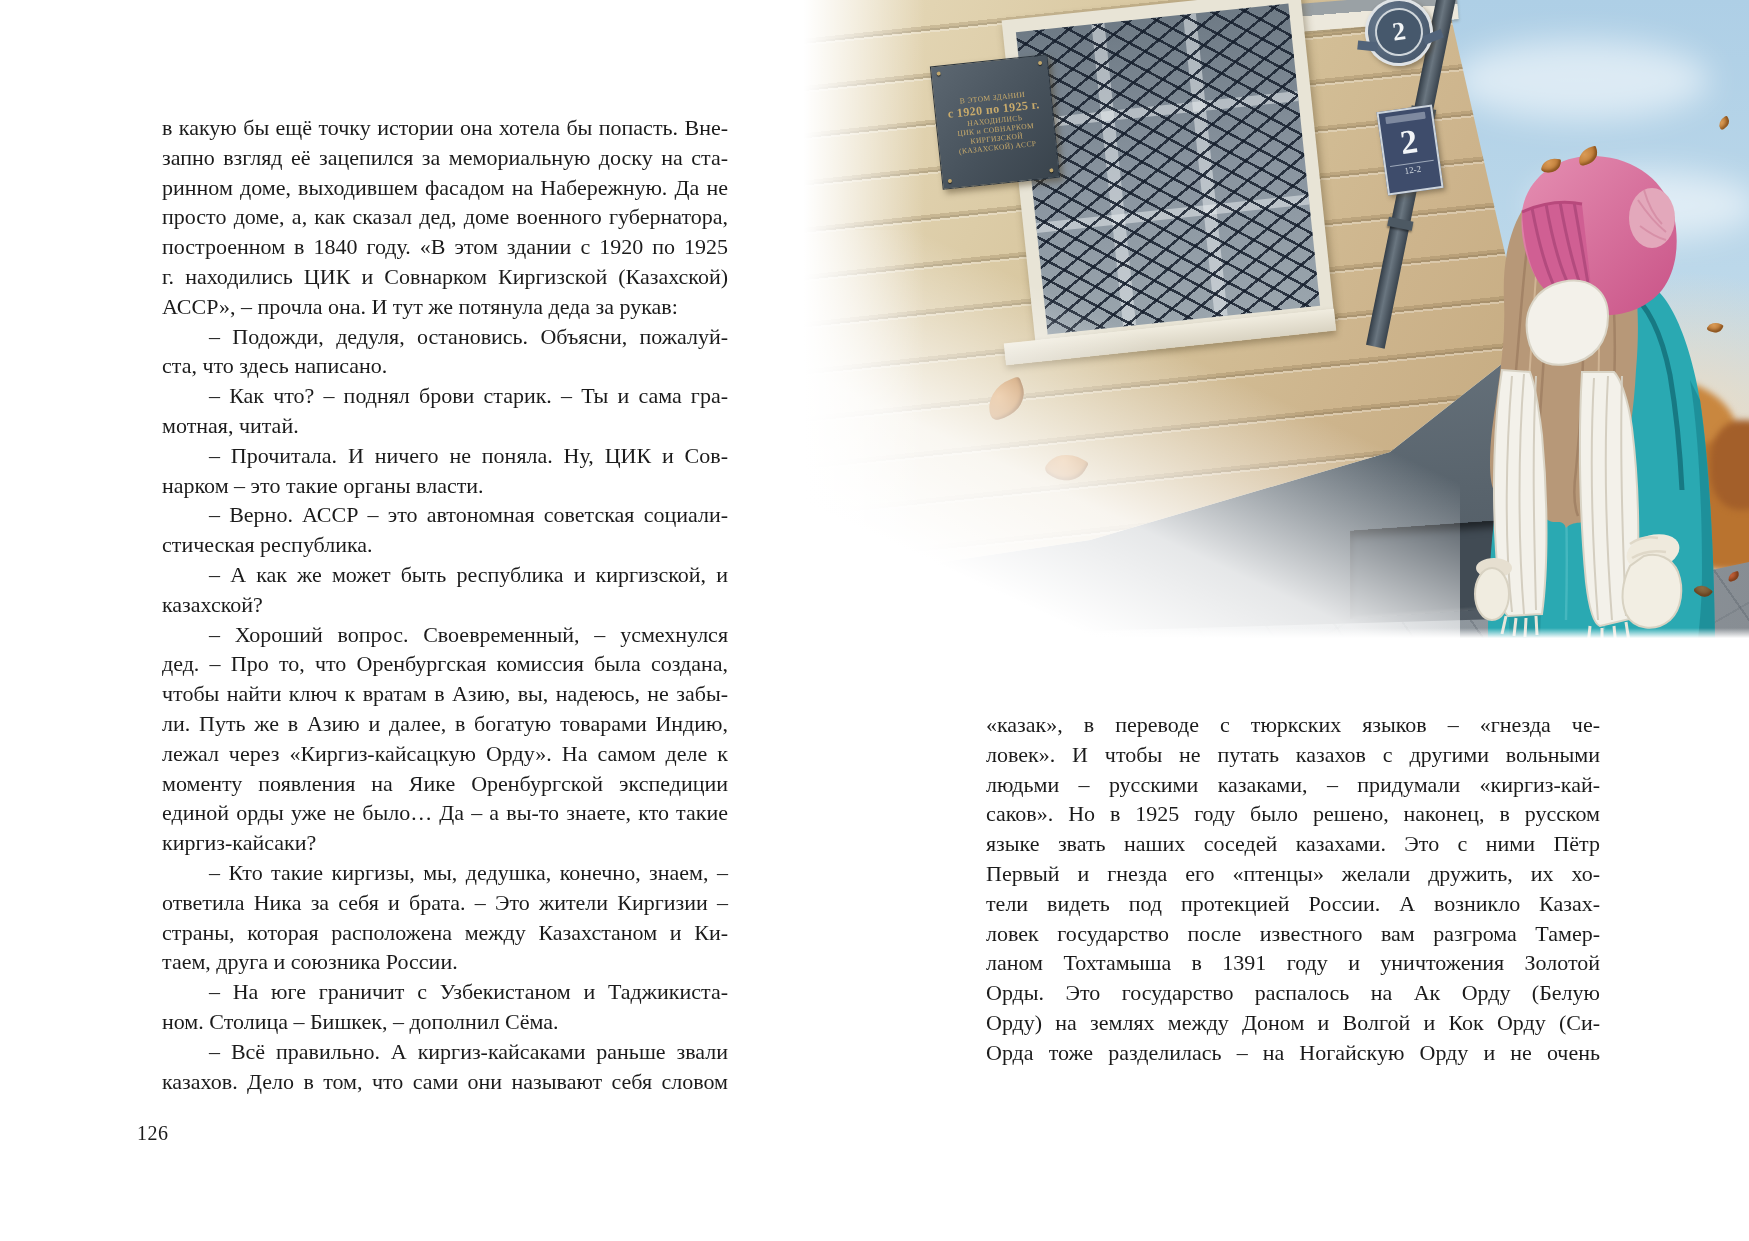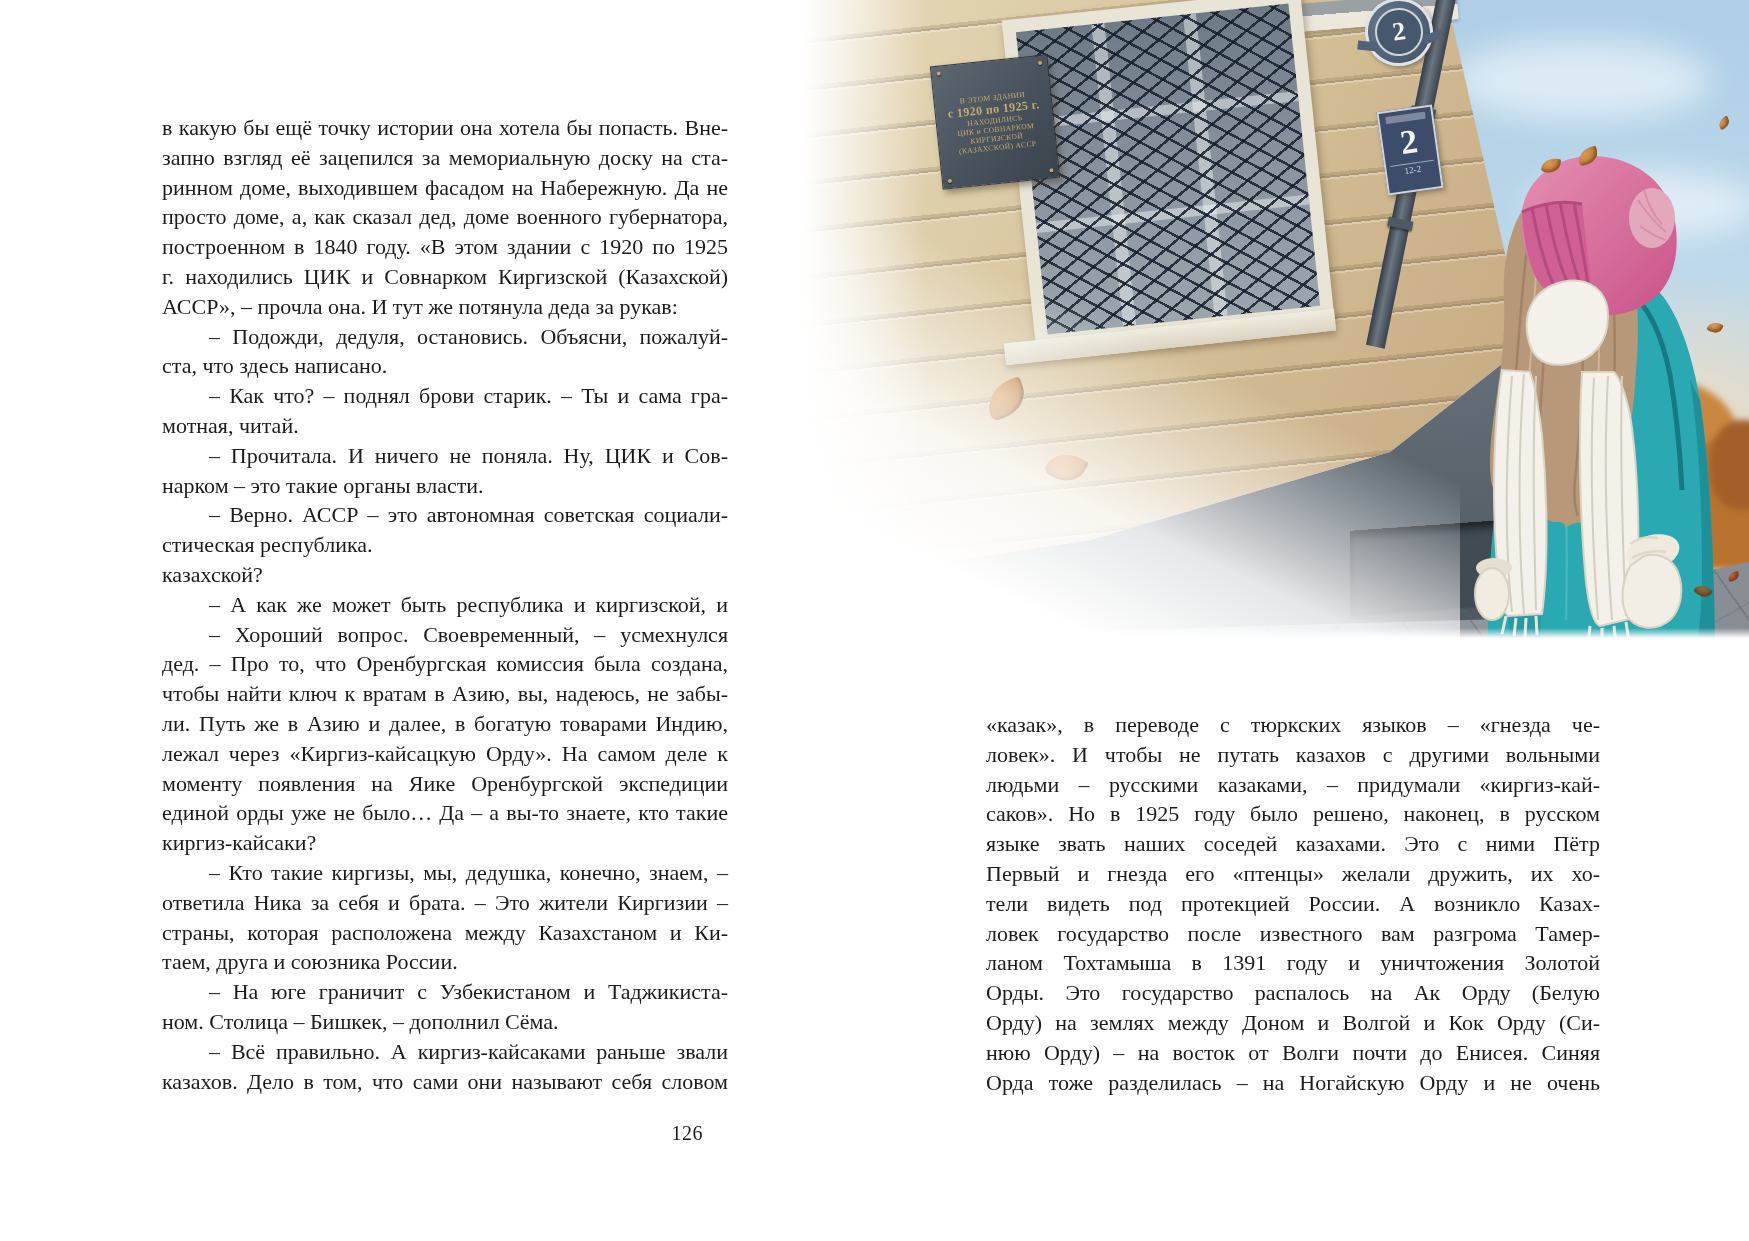--- a/index.html
+++ b/index.html
@@ -7,21 +7,21 @@
     width:1749px;height:1241px;position:relative;background:#ffffff;overflow:hidden;
     font-family:"Liberation Serif","DejaVu Serif",serif;color:#1b1b1b;
   }
   
   .col{position:absolute;font-size:22px;}
   #col-left{left:137px;top:113px;width:566px;margin-left:25px;}
   #col-right{left:986px;top:710px;width:614px;}
   .line{line-height:29.8px;text-align:justify;text-align-last:justify;}
   .line.last{text-align-last:left;}
   .line.indent{text-indent:47px;}
-  #page-number{position:absolute;left:137px;top:1122px;width:566px;text-align:right;
+  #page-number{position:absolute;left:137px;top:1122px;width:566px;text-align:left;
     font-size:20px;letter-spacing:.5px;}
   
   #illo{position:absolute;left:790px;top:0;width:959px;height:640px;overflow:hidden;}
   #sky{position:absolute;inset:0;
     background:linear-gradient(180deg,var(--sky) 0%,#bcd8ea 42%,#d3dfe2 72%,#e9ddc9 100%);}
   .cloud{position:absolute;background:rgba(255,255,255,.55);border-radius:50%;filter:blur(16px);}
   #haze{position:absolute;left:700px;top:270px;width:280px;height:240px;
     background:radial-gradient(ellipse at 70% 70%, #eedcc2 0%, rgba(238,220,194,0) 70%);}
   .tree{position:absolute;border-radius:48% 52% 55% 45%;filter:blur(3px);}
   #pavement{position:absolute;left:0;top:520px;width:959px;height:120px;
@@ -254,22 +254,22 @@
     <div class="line">г. находились ЦИК и Совнарком Киргизской (Казахской)</div>
     <div class="line last">АССР», – прочла она. И тут же потянула деда за рукав:</div>
     <div class="line indent">– Подожди, дедуля, остановись. Объясни, пожалуй-</div>
     <div class="line last">ста, что здесь написано.</div>
     <div class="line indent">– Как что? – поднял брови старик. – Ты и сама гра-</div>
     <div class="line last">мотная, читай.</div>
     <div class="line indent">– Прочитала. И ничего не поняла. Ну, ЦИК и Сов-</div>
     <div class="line last">нарком – это такие органы власти.</div>
     <div class="line indent">– Верно. АССР – это автономная советская социали-</div>
     <div class="line last">стическая республика.</div>
+    <div class="line indent">– А как же может быть республика и киргизской, и</div>
     <div class="line last">казахской?</div>
-    <div class="line indent">– А как же может быть республика и киргизской, и</div>
     <div class="line indent">– Хороший вопрос. Своевременный, – усмехнулся</div>
     <div class="line">дед. – Про то, что Оренбургская комиссия была создана,</div>
     <div class="line">чтобы найти ключ к вратам в Азию, вы, надеюсь, не забы-</div>
     <div class="line">ли. Путь же в Азию и далее, в богатую товарами Индию,</div>
     <div class="line">лежал через «Киргиз-кайсацкую Орду». На самом деле к</div>
     <div class="line">моменту появления на Яике Оренбургской экспедиции</div>
     <div class="line">единой орды уже не было… Да – а вы-то знаете, кто такие</div>
     <div class="line last">киргиз-кайсаки?</div>
     <div class="line indent">– Кто такие киргизы, мы, дедушка, конечно, знаем, –</div>
     <div class="line">ответила Ника за себя и брата. – Это жители Киргизии –</div>
@@ -285,16 +285,15 @@
     <div class="line">ловек». И чтобы не путать казахов с другими вольными</div>
     <div class="line">людьми – русскими казаками, – придумали «киргиз-кай-</div>
     <div class="line">саков». Но в 1925 году было решено, наконец, в русском</div>
     <div class="line">языке звать наших соседей казахами. Это с ними Пётр</div>
     <div class="line">Первый и гнезда его «птенцы» желали дружить, их хо-</div>
     <div class="line">тели видеть под протекцией России. А возникло Казах-</div>
     <div class="line">ловек государство после известного вам разгрома Тамер-</div>
     <div class="line">ланом Тохтамыша в 1391 году и уничтожения Золотой</div>
     <div class="line">Орды. Это государство распалось на Ак Орду (Белую</div>
     <div class="line">Орду) на землях между Доном и Волгой и Кок Орду (Си-</div>
-    <div class="line">нюю Орду) – на восток от Волги почти до Енисея. Синяя</div>
     <div class="line">Орда тоже разделилась – на Ногайскую Орду и не очень</div>
   </div>
 <div id="page-number">126</div>
 
 </body></html>

